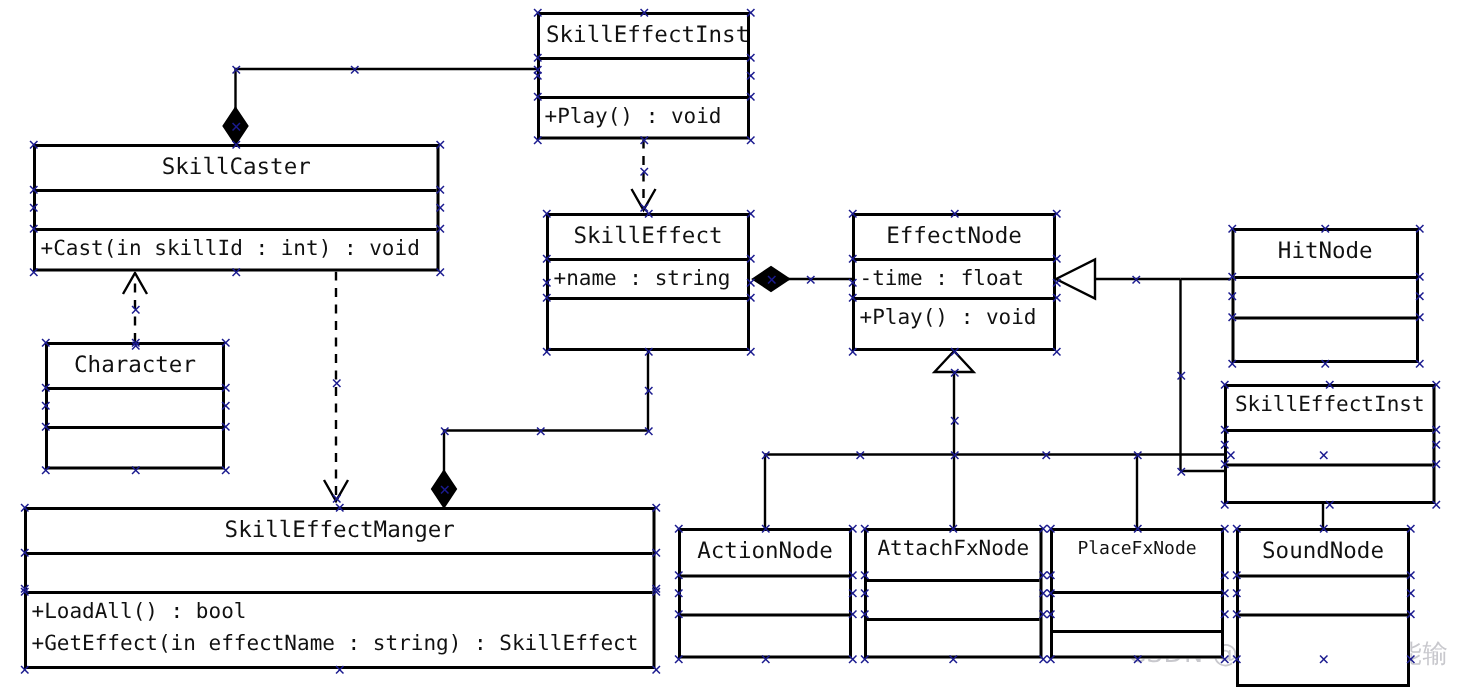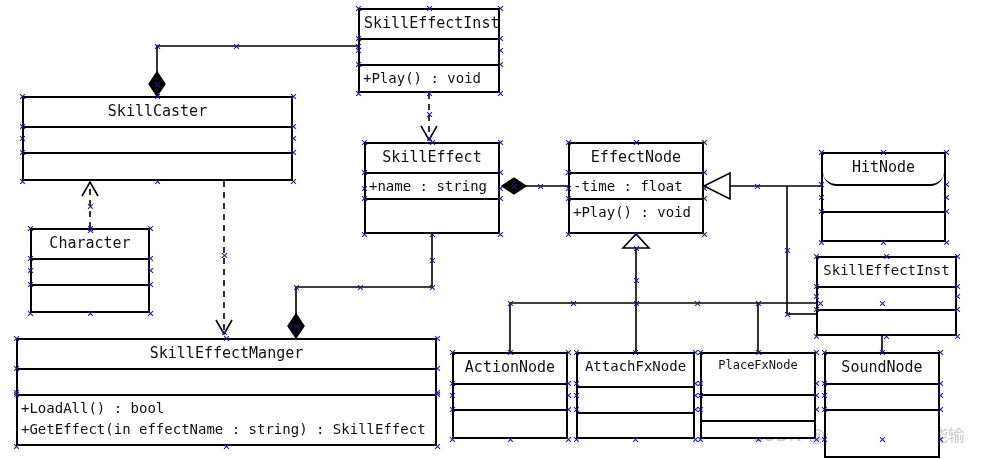--- a/index.html
+++ b/index.html
@@ -164,20 +164,23 @@
     <div class="uml-name" style="height:30px;">SkillEffectInst</div>
     <div class="uml-attrs empty-row" style="height:26px;"></div>
     <div class="uml-ops" style="height:25px;">
       <span class="op-line">+Play() : void</span>
     </div>
   </div>
 
   <div class="uml-class" id="box-skill-caster" style="left:22px; top:96px; width:271px; height:85px;">
     <div class="uml-name" style="height:30px;">SkillCaster</div>
     <div class="uml-attrs empty-row" style="height:26px;"></div>
+    <div class="uml-ops" style="height:25px;">
+      <span class="op-line">+Cast(in skillId : int) : void</span>
+    </div>
   </div>
 
   <div class="uml-class" id="box-character" style="left:30px; top:228px; width:120px; height:85px;">
     <div class="uml-name" style="height:30px;">Character</div>
     <div class="uml-attrs empty-row" style="height:26px;"></div>
     <div class="uml-ops empty-row" style="height:25px;"></div>
   </div>
 
   <div class="uml-class" id="box-skill-effect" style="left:364px; top:142px; width:136px; height:92px;">
     <div class="uml-name" style="height:30px;">SkillEffect</div>
@@ -191,21 +194,21 @@
     <div class="uml-name" style="height:30px;">EffectNode</div>
     <div class="uml-attrs" style="height:26px;">
       <span class="op-line">-time : float</span>
     </div>
     <div class="uml-ops" style="height:32px;">
       <span class="op-line">+Play() : void</span>
     </div>
   </div>
 
   <div class="uml-class" id="box-hit-node" style="left:821px; top:152px; width:125px; height:90px;">
-    <div class="uml-name" style="height:32px;border-radius:14px;">HitNode</div>
+    <div class="uml-name" style="height:32px;">HitNode</div>
     <div class="uml-attrs empty-row" style="height:27px;"></div>
     <div class="uml-ops empty-row" style="height:27px;"></div>
   </div>
 
   <div class="uml-class" id="box-camera-shake-node" style="left:816px; top:256px; width:141px; height:80px;">
     <div class="uml-name" style="height:30px; font-size:14px;">SkillEffectInst</div>
     <div class="uml-attrs empty-row" style="height:23px;"></div>
     <div class="uml-ops empty-row" style="height:23px;"></div>
   </div>
 

